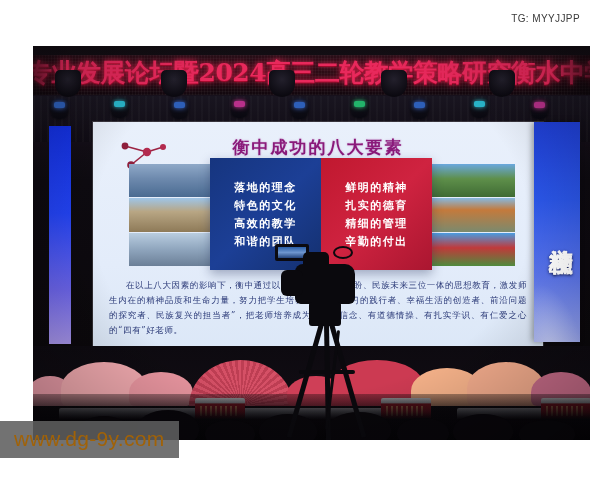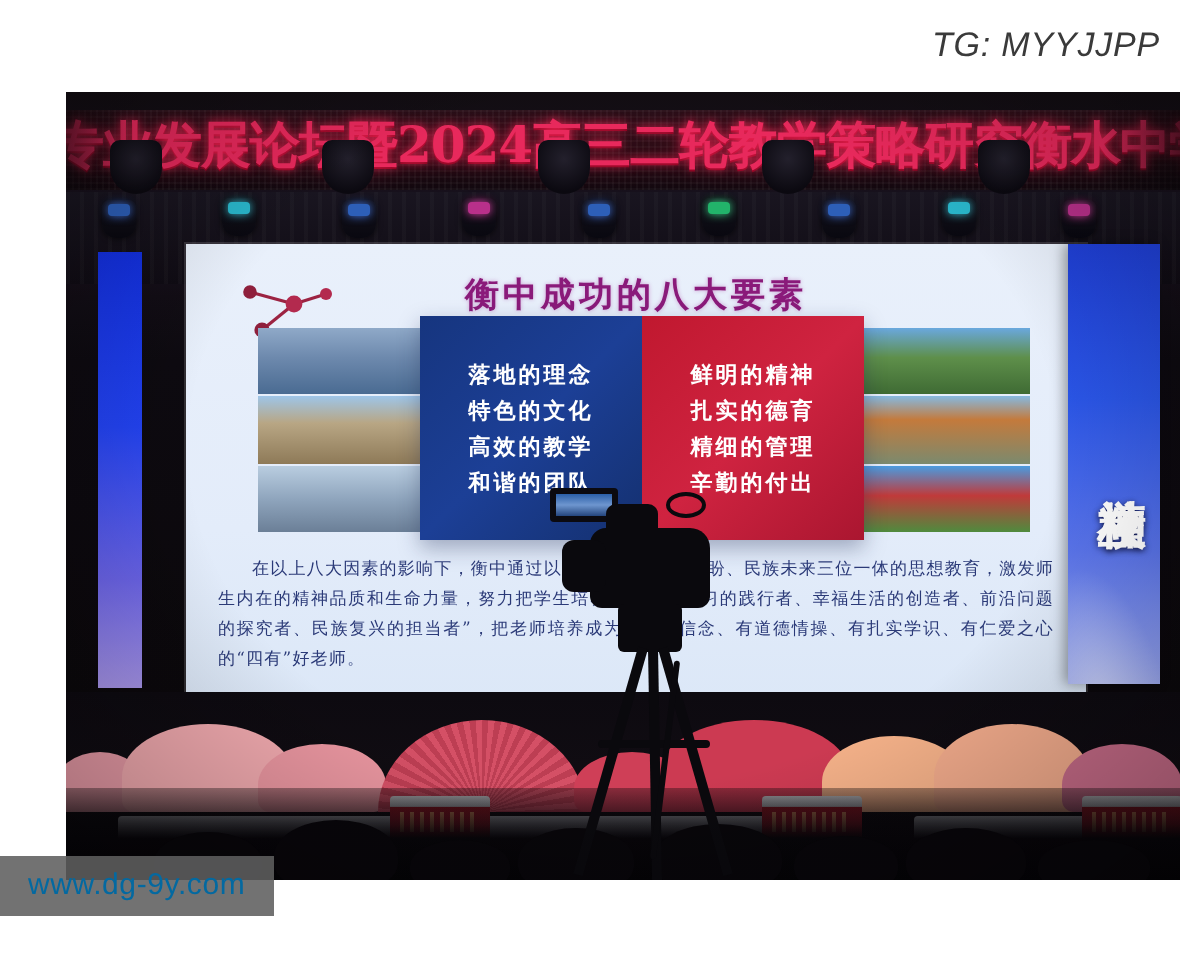--- a/index.html
+++ b/index.html
@@ -20,26 +20,25 @@
     background: #ffffff;
   }
 
   
   .tg-badge {
     position: absolute;
     top: 8px;
     right: 8px;
     background: #ffffff;
     color: #3a3a3a;
-    font-size: 17px;
+    font-size: 10px;
     letter-spacing: 0.4px;
     padding: 5px 12px 6px 12px;
     z-index: 60;
     white-space: nowrap;
-    font-style: italic;
   }
 
   
   .frame {
     position: absolute;
     left: 33px;
     top: 46px;
     width: 557px;
     height: 394px;
     overflow: hidden;
@@ -451,22 +450,22 @@
     border-radius: 2px;
     transform: rotate(7deg);
   }
 
   
   .watermark {
     position: absolute;
     left: 0;
     bottom: 22px;
     background: rgba(95,95,95,0.88);
-    color: #0369a1;
-    font-size: 15px;
+    color: #a16207;
+    font-size: 21px;
     letter-spacing: 0.3px;
     padding: 6px 14px 7px 14px;
     z-index: 70;
   }
 
   
   .vignette {
     position: absolute;
     inset: 0;
     pointer-events: none;

